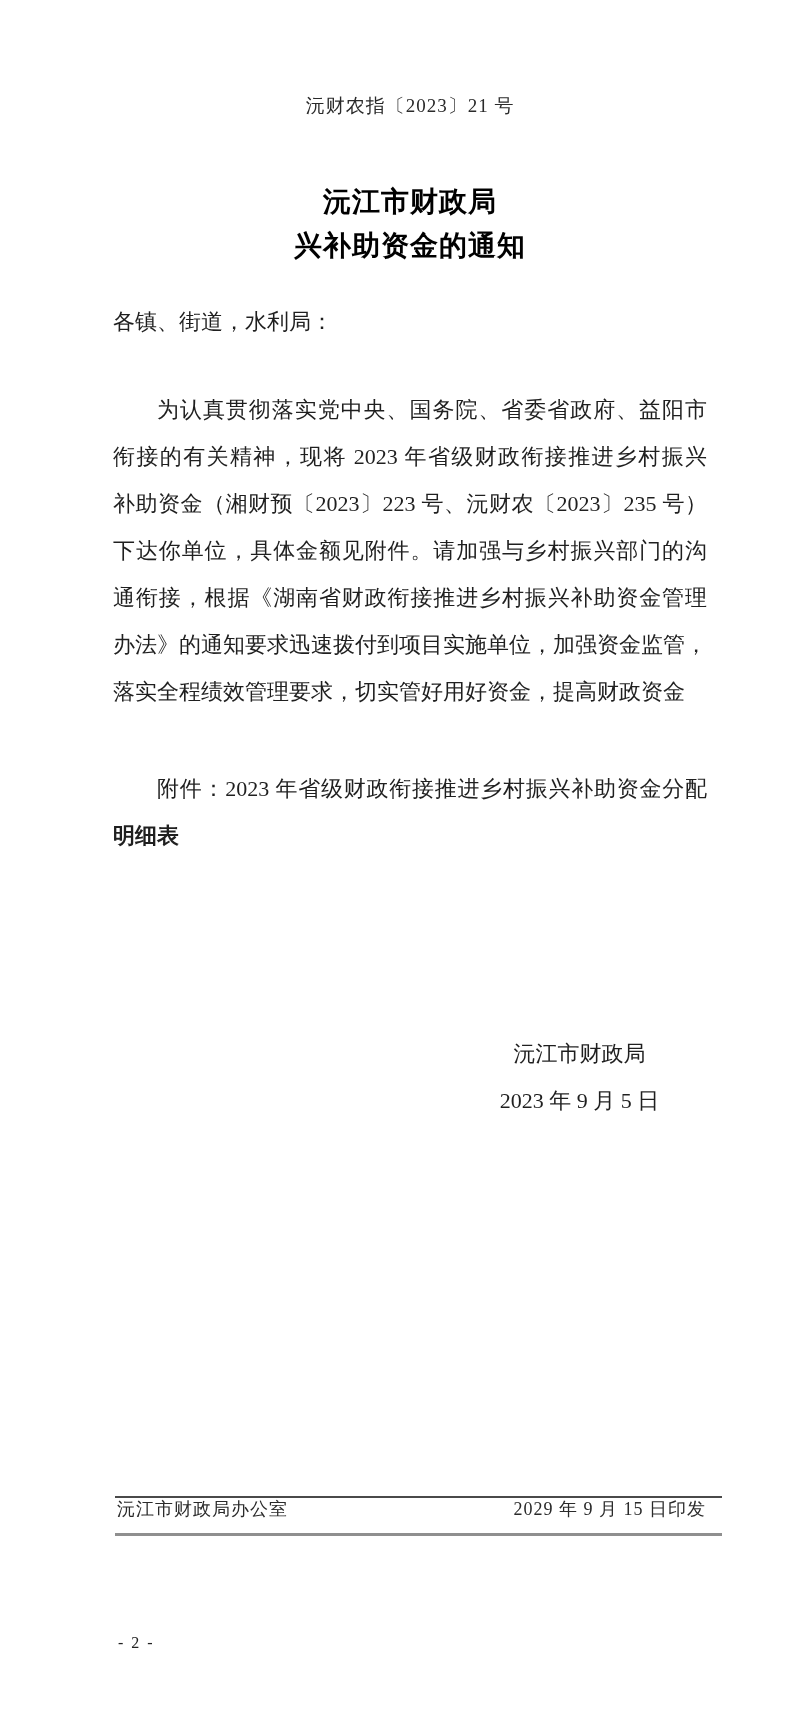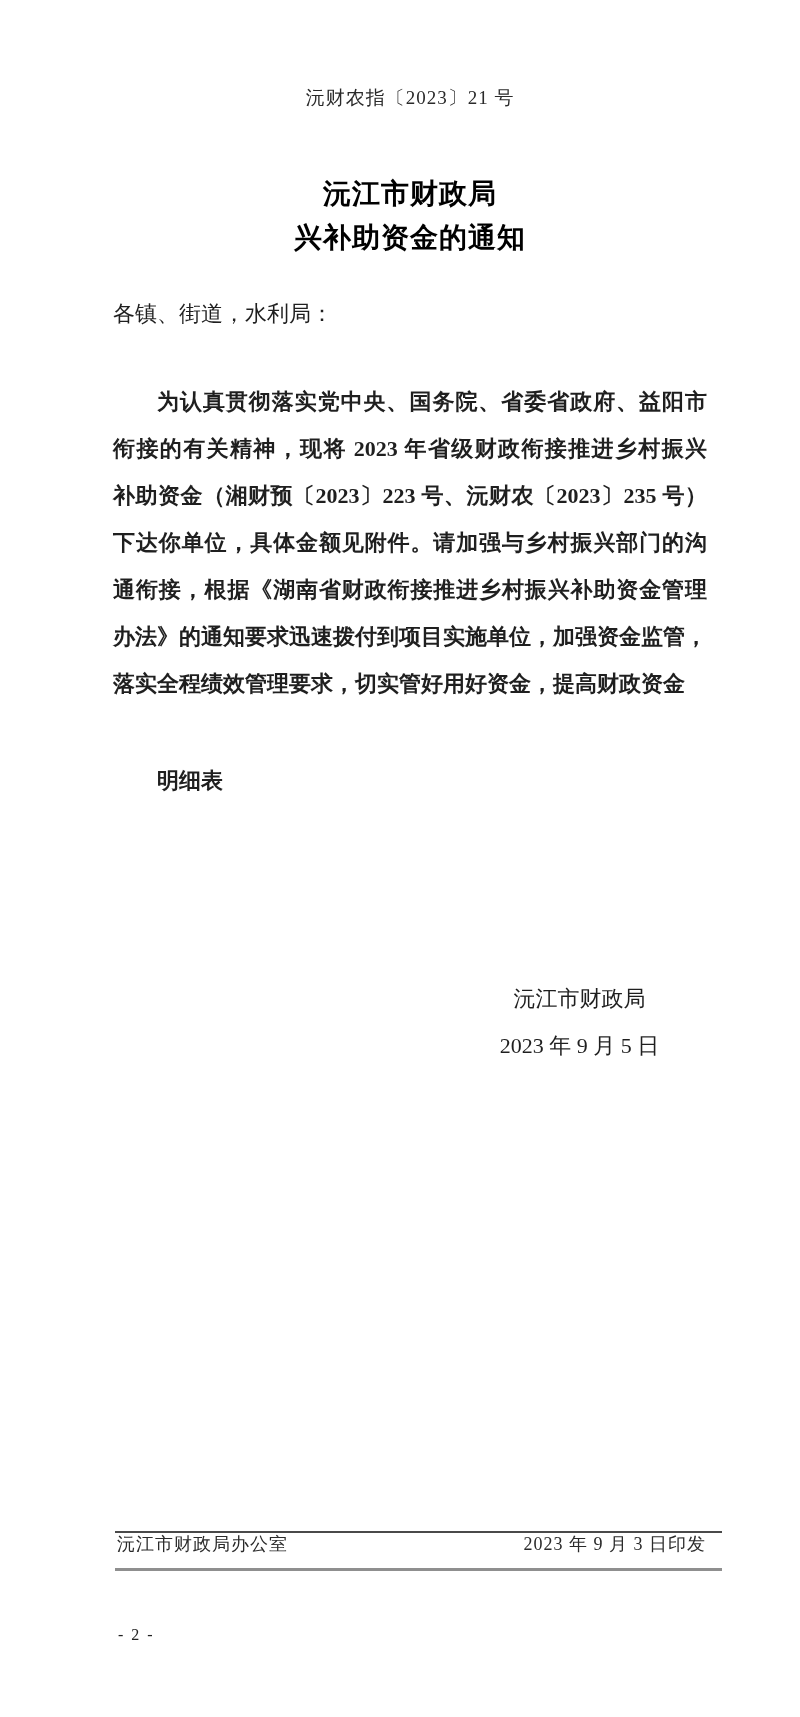--- a/index.html
+++ b/index.html
@@ -3,21 +3,21 @@
 <meta charset="utf-8">
 <style>
   * { margin: 0; padding: 0; box-sizing: border-box; }
   html, body { background: #ffffff; }
   body { font-family: "Liberation Serif", "DejaVu Serif", serif; }
 
   .page {
     position: relative;
     width: 800px;
     height: 1683px;
-    margin: 8px auto;
+    margin: 16px auto;
     background: #ffffff;
     color: #1f1f1f;
     overflow: hidden;
   }
   .content {
     padding: 0 93px 0 113px; 
   }
 
   .doc-number {
     margin-top: 76px;
@@ -37,21 +37,21 @@
     color: #000000;
     letter-spacing: 1px;
   }
 
   .salutation {
     margin-top: 39px;
     font-size: 22px;
     line-height: 30px;
   }
 
-  .body-para { margin-top: 49px; font-weight: bold; }
+  .body-para { margin-top: 49px; }
   .body-para .line,
   .attachment .line {
     font-size: 22px;
     line-height: 47px;
     text-align: justify;
     text-align-last: justify;
     white-space: nowrap;
   }
   .body-para .line:first-child { text-indent: 2em; }
   .body-para .line:last-child { text-align-last: left; }
@@ -69,21 +69,21 @@
   }
   .signature .sig-line {
     font-size: 22px;
     line-height: 47px;
     white-space: nowrap;
   }
 
   .print-footer {
     position: absolute;
     left: 115px;
-    top: 1523px;
+    top: 1480px;
     width: 607px;
     border-top: 2px solid #4a4a4a;
     border-bottom: 3px solid #8f8f8f;
     display: flex;
     justify-content: space-between;
     align-items: center;
     height: 40px;
     padding: 0 16px 13px 2px;
   }
   .print-footer .foot-text {
@@ -122,29 +122,30 @@
         <div class="line">为认真贯彻落实党中央、国务院、省委省政府、益阳市</div>
         <div class="line">衔接的有关精神，现将 2023 年省级财政衔接推进乡村振兴</div>
         <div class="line">补助资金（湘财预〔2023〕223 号、沅财农〔2023〕235 号）</div>
         <div class="line">下达你单位，具体金额见附件。请加强与乡村振兴部门的沟</div>
         <div class="line">通衔接，根据《湖南省财政衔接推进乡村振兴补助资金管理</div>
         <div class="line">办法》的通知要求迅速拨付到项目实施单位，加强资金监管，</div>
         <div class="line">落实全程绩效管理要求，切实管好用好资金，提高财政资金</div>
       </div>
 
     <div class="attachment">
+        <div class="line">附件：2023 年省级财政衔接推进乡村振兴补助资金分配</div>
         <div class="line">明细表</div>
       </div>
 
     <div class="signature">
       <div class="sig-line">沅江市财政局</div>
       <div class="sig-line">2023 年 9 月 5 日</div>
     </div>
 
   </div>
 
   <div class="print-footer">
     <span class="foot-text">沅江市财政局办公室</span>
-    <span class="foot-text">2023 年 9 月 3 日印发</span>
+    <span class="foot-text">2029 年 9 月 15 日印发</span>
   </div>
 
   <div class="page-number">- 2 -</div>
 </div>
 
 </body></html>

